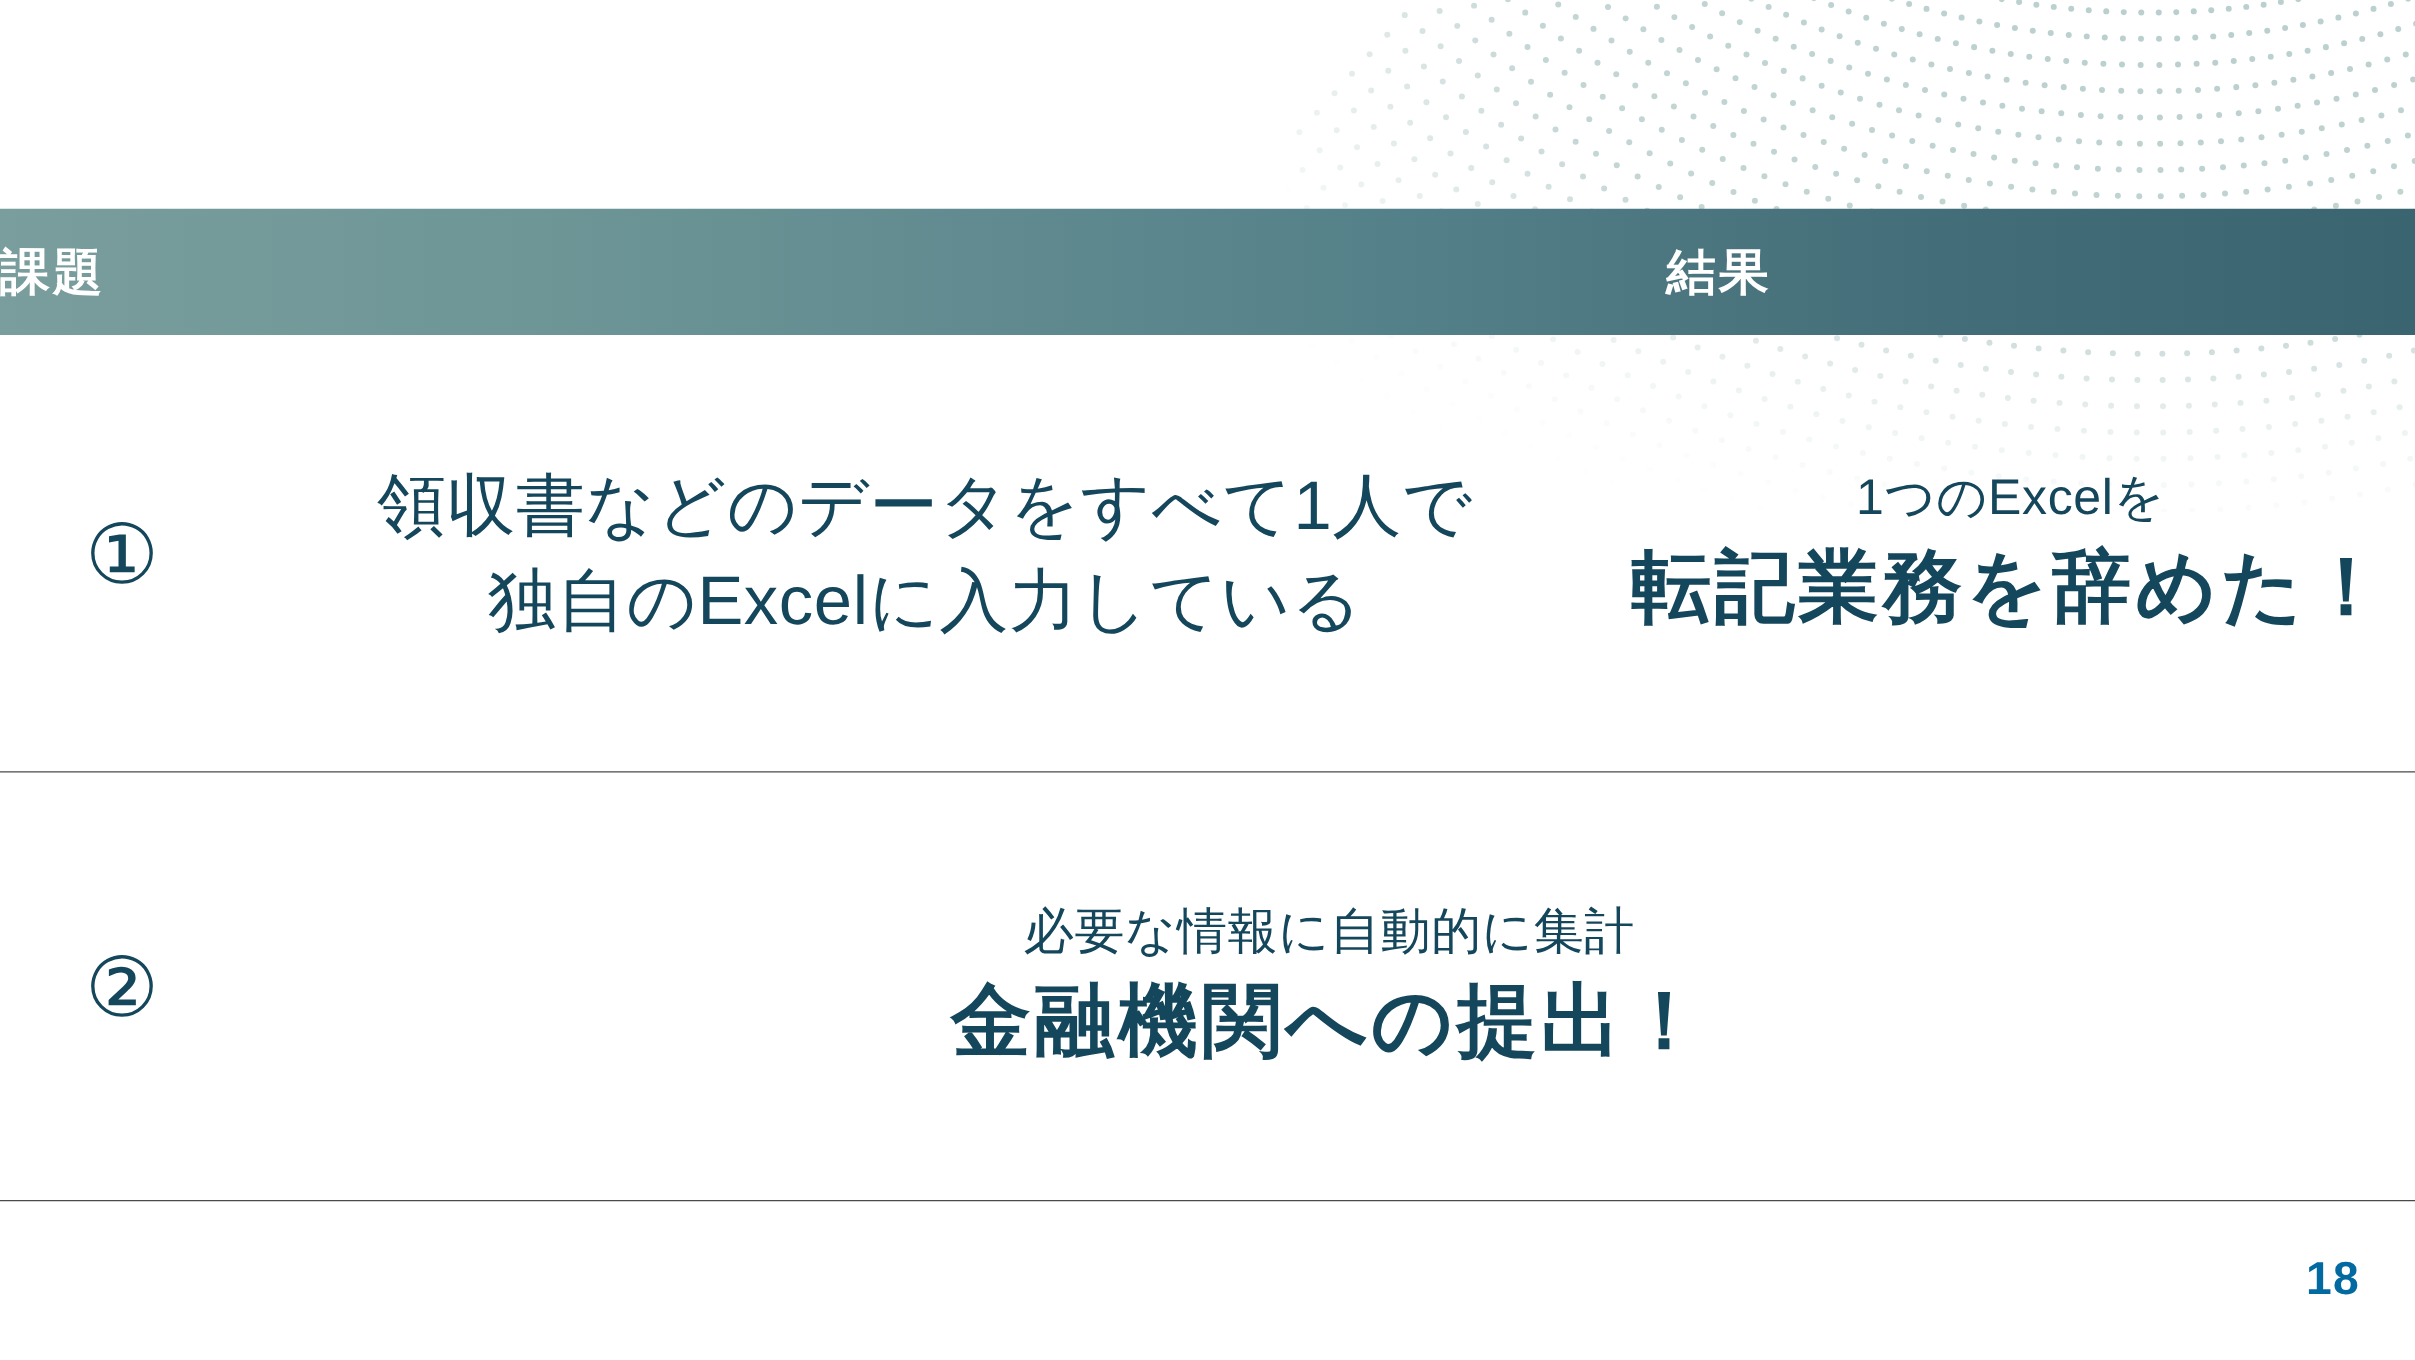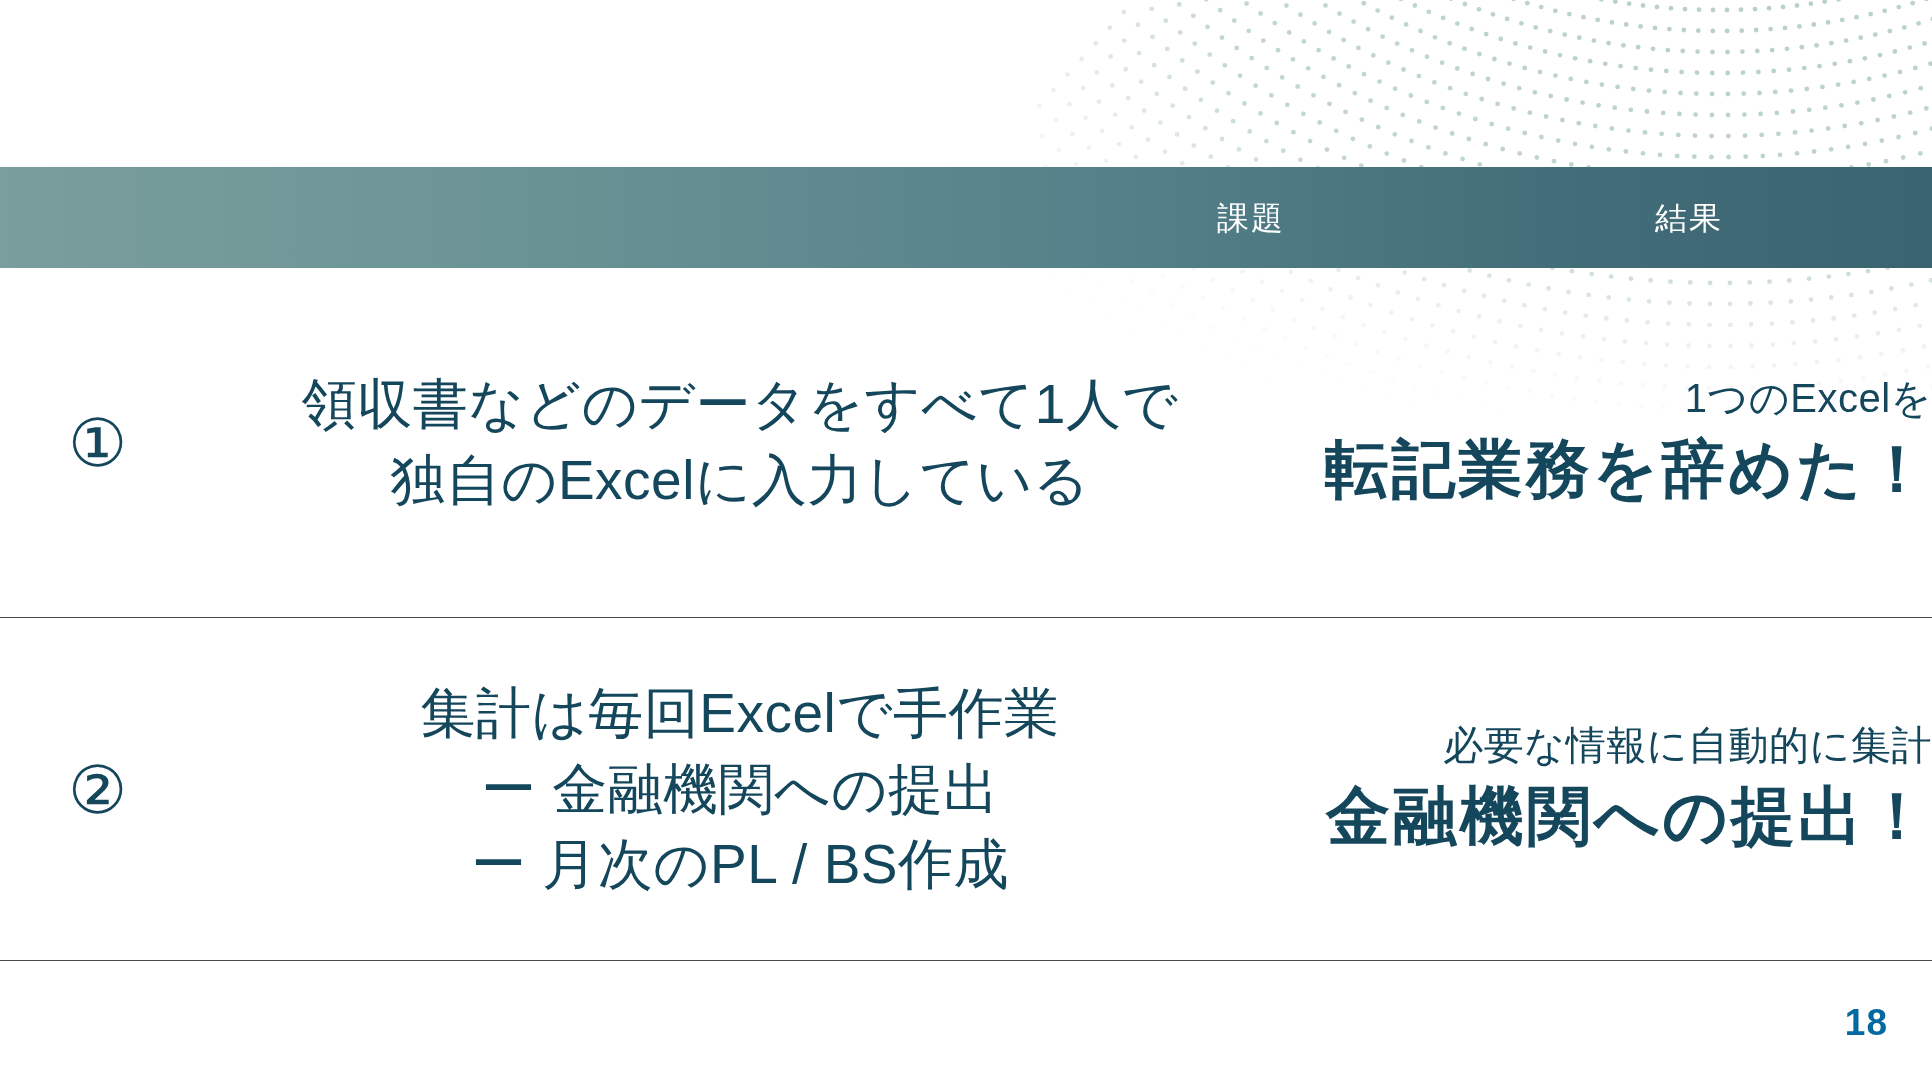--- a/index.html
+++ b/index.html
@@ -34,24 +34,24 @@
     left: 0;
     top: 167px;
     width: 1932px;
     height: 101px;
     background: linear-gradient(90deg, #7a9d9d 0%, #6e9697 22%, #548089 58%, #426c77 82%, #3a6470 100%);
     display: flex;
     align-items: center;
   }
   .header-cell {
     color: #ffffff;
-    font-size: 32px;
-    font-weight: 400;
+    font-size: 40px;
+    font-weight: 700;
     letter-spacing: 2px;
-    text-align: right;
+    text-align: left;
     line-height: 1;
   }
   #header-kadai {
     position: absolute;
     left: 0;
     width: 1285px;
     top: 50%;
     transform: translateY(-50%);
   }
   #header-kekka {
@@ -86,21 +86,21 @@
     width: 1090px;
     flex: 0 0 1090px;
     text-align: center;
     color: #14465c;
     font-size: 55px;
     line-height: 1.38;
     letter-spacing: 0.5px;
   }
   .result-cell {
     flex: 1 1 auto;
-    text-align: right;
+    text-align: center;
     color: #14465c;
     line-height: 1.3;
   }
   .result-sub {
     font-size: 40px;
     line-height: 1.3;
     letter-spacing: 0.5px;
   }
   .result-main {
     font-size: 64px;
@@ -1196,25 +1196,20 @@
     <div class="result-cell">
       <div class="result-sub">1つのExcelを</div>
       <div class="result-main">転記業務を辞めた！</div>
     </div>
   </div>
 
   <div id="divider-1" class="divider"></div>
 
   <div id="row-2" class="content-row">
     <div class="marker-cell">②</div>
-    <div class="issue-cell">
-      <div>集計は毎回Excelで手作業</div>
-      <div>ー 金融機関への提出</div>
-      <div>ー 月次のPL / BS作成</div>
-    </div>
     <div class="result-cell">
       <div class="result-sub">必要な情報に自動的に集計</div>
       <div class="result-main">金融機関への提出！</div>
     </div>
   </div>
 
   <div id="divider-2" class="divider"></div>
 
   <div id="page-number">18</div>
 

